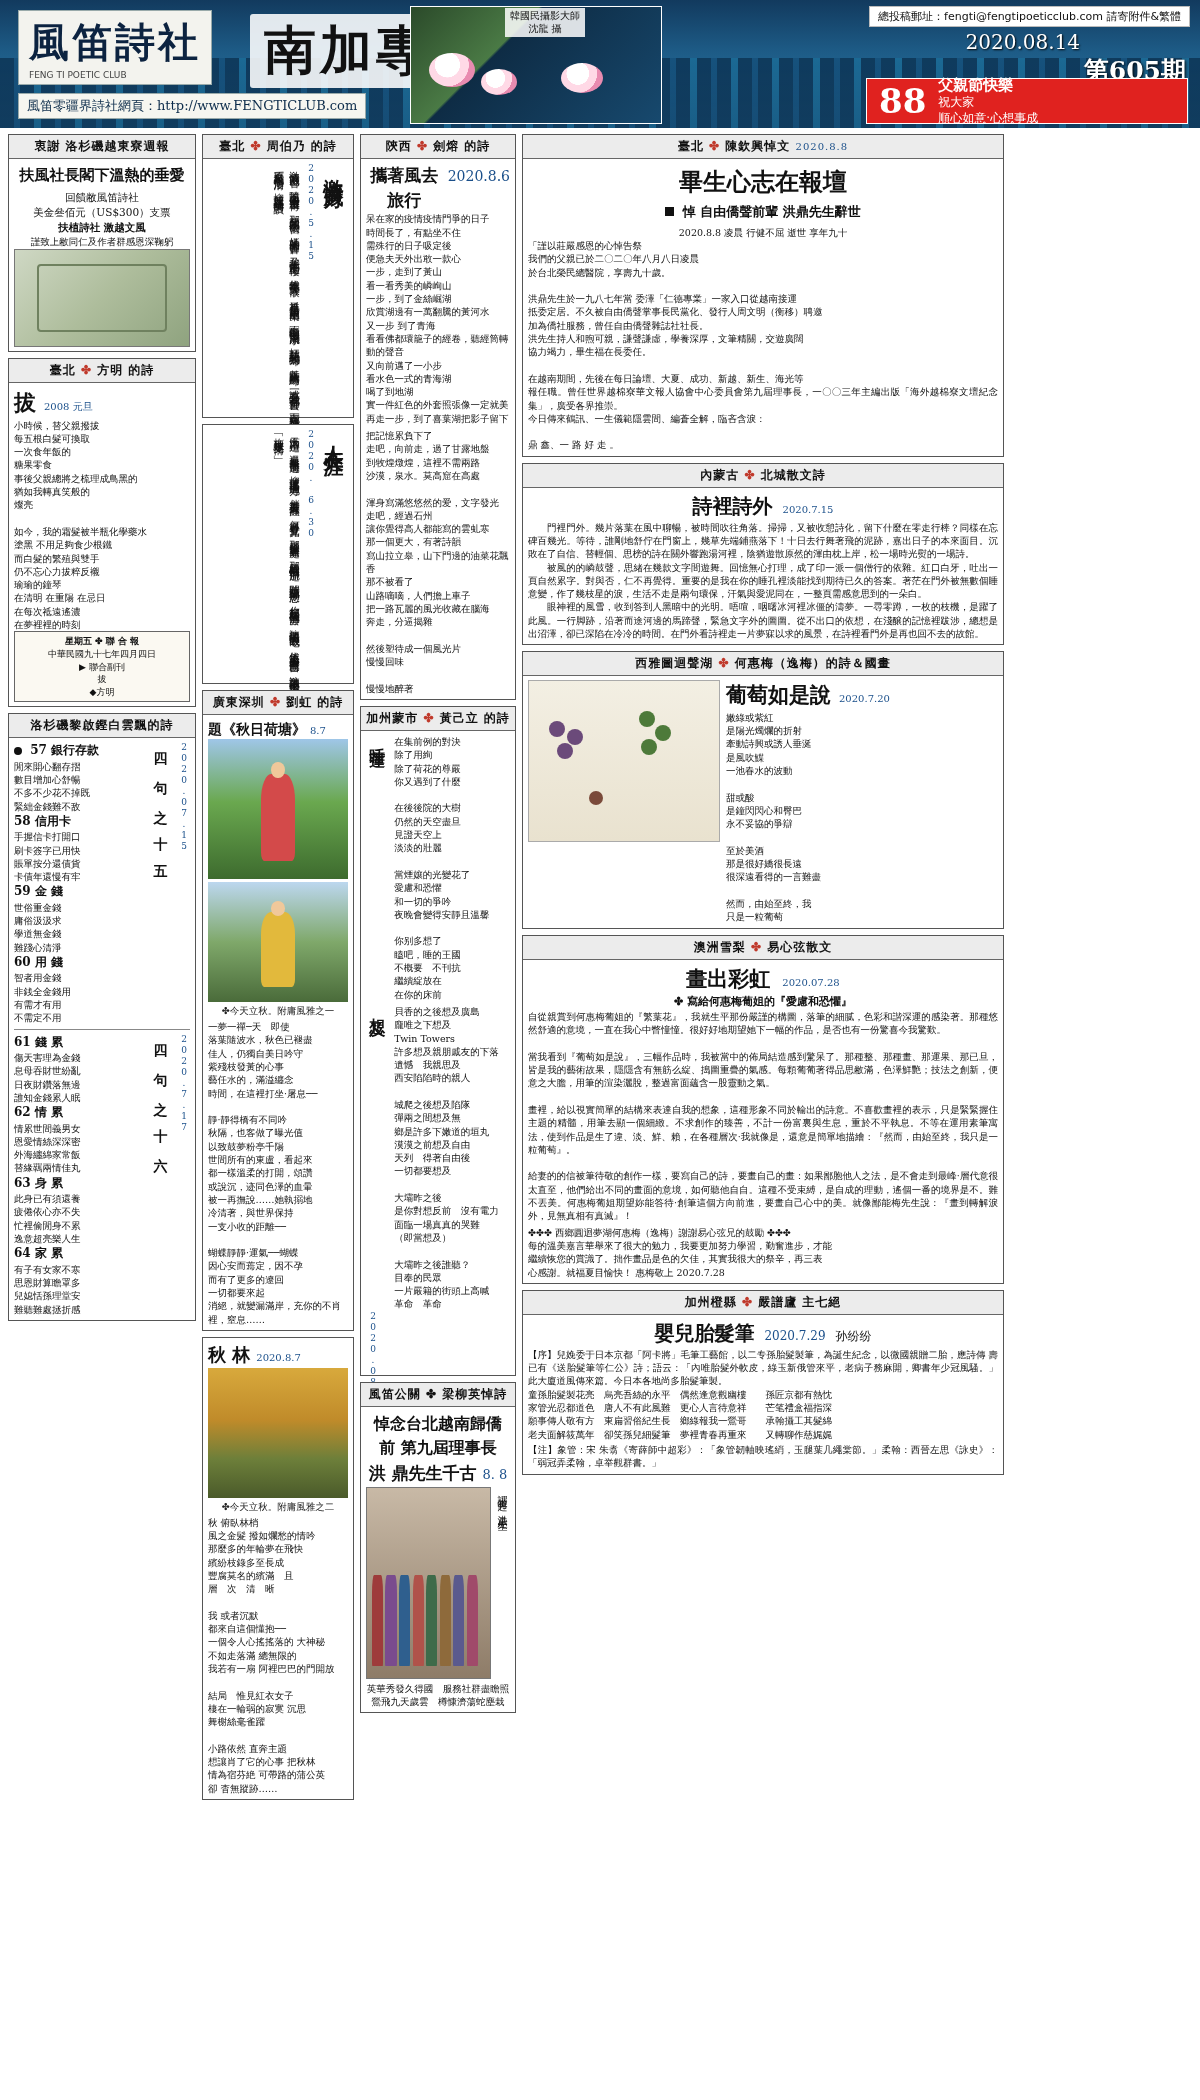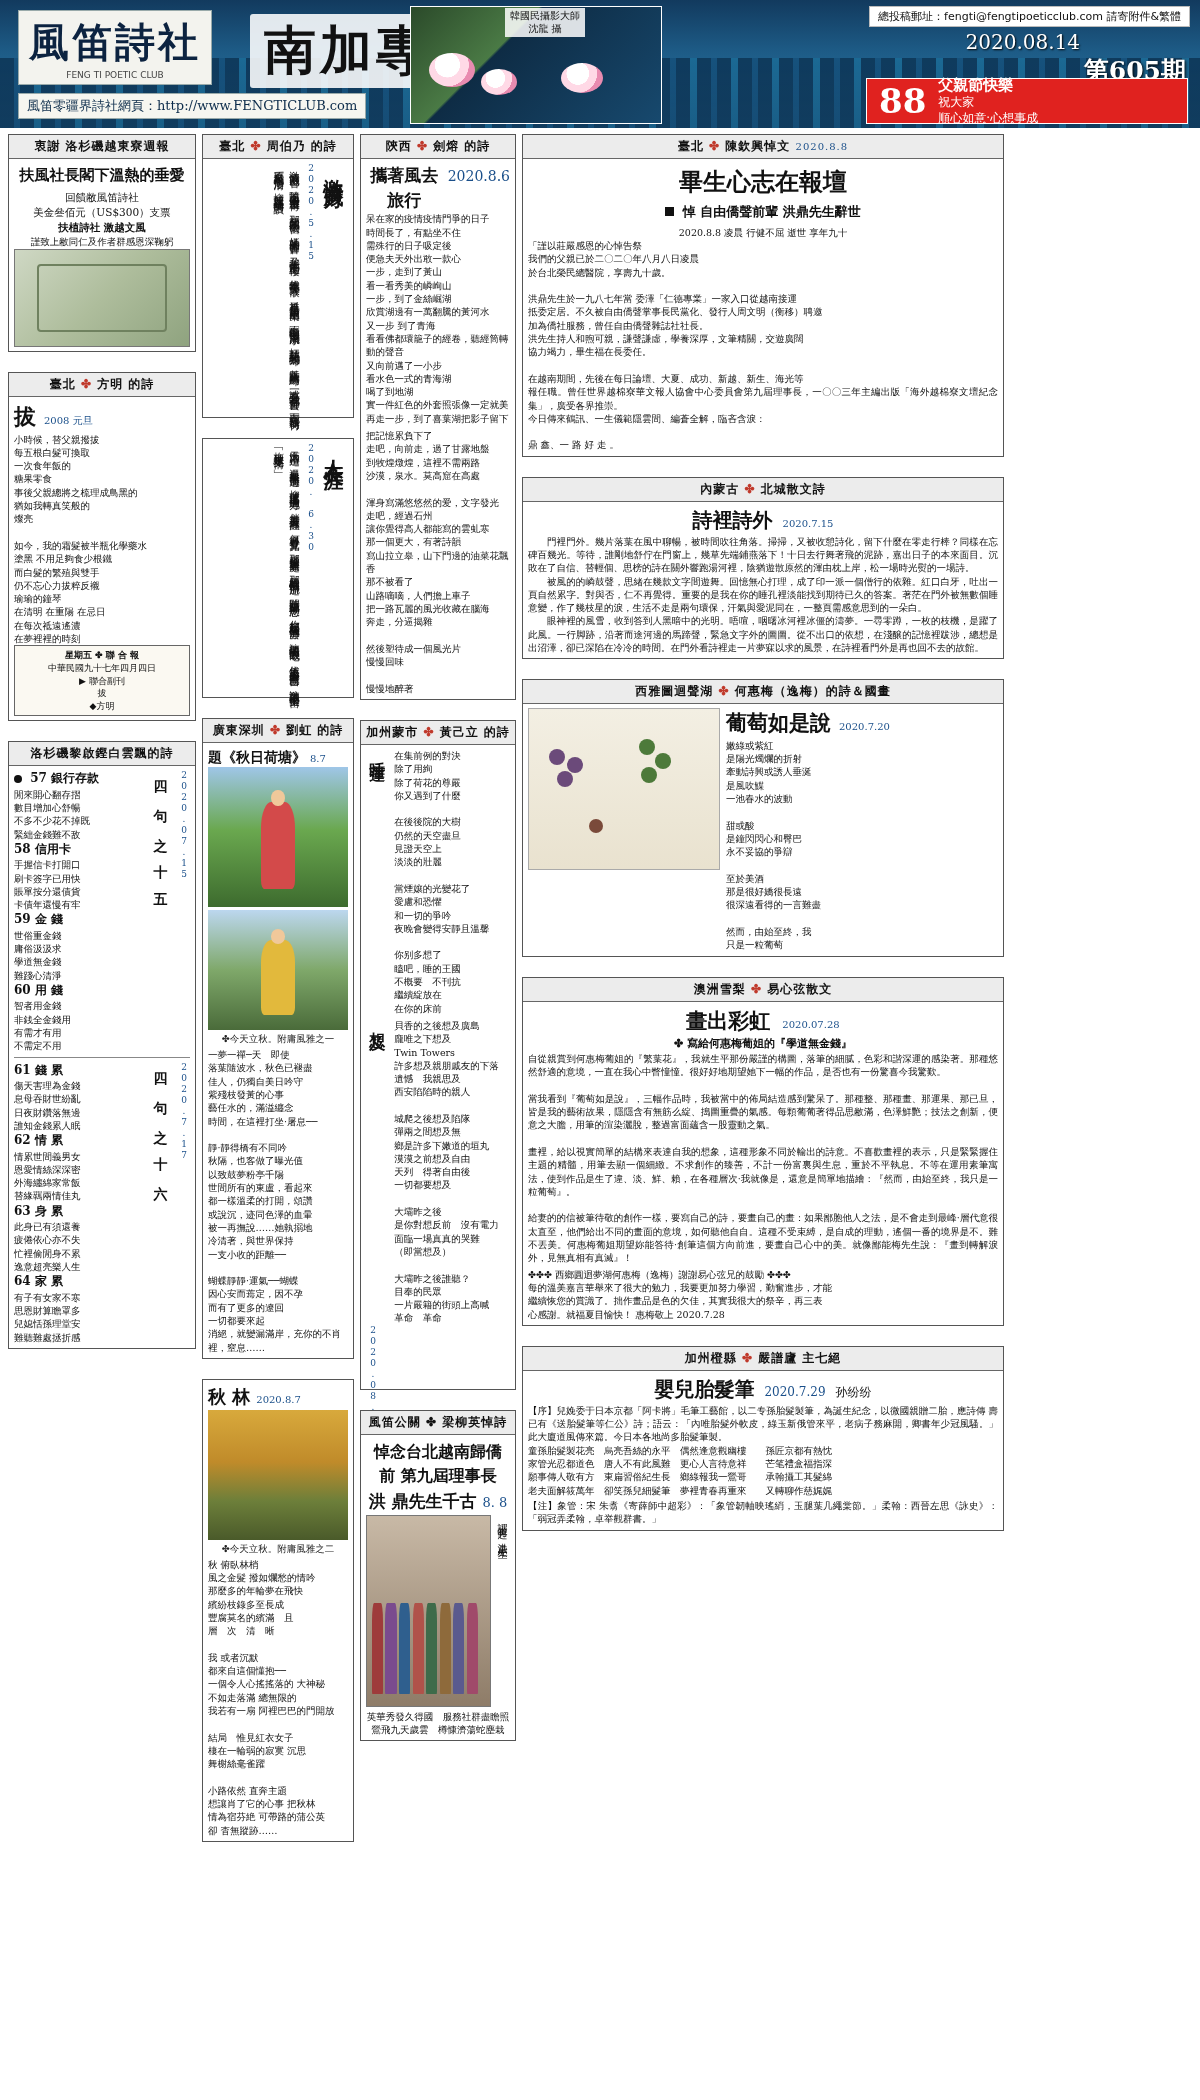--- a/index.html
+++ b/index.html
@@ -9,39 +9,39 @@
   
   .masthead{position:relative;height:128px;background:linear-gradient(180deg,#123a5e 0%,#1d5b86 40%,#2c7aa8 100%);overflow:hidden;}
   .skyline{position:absolute;left:0;bottom:0;width:100%;height:70px;
     background:
       linear-gradient(180deg,rgba(10,40,70,0) 0%,rgba(10,40,70,.25) 100%),
       repeating-linear-gradient(90deg,#0d3556 0 14px,#15507b 14px 20px,#0d3556 20px 34px,#1b6b96 34px 41px);
     opacity:.85;}
   .mh-left{position:absolute;left:18px;top:10px;width:440px;}
   .logo-box{background:#f3f3ee;border:1px solid #9aa;padding:4px 10px;display:inline-block;}
   .logo-cn{font-family:"DejaVu Serif","Liberation Serif",serif;font-weight:bold;font-size:40px;letter-spacing:3px;color:#0c2340;}
-  .logo-sub{font-size:9px;color:#444;text-align:center;}
+  .logo-sub{font-size:9px;color:#444;}
   .site-line{margin-top:8px;background:#f6f6f0;border:1px solid #9aa;font-size:13px;padding:3px 8px;display:inline-block;color:#0b2b4a;font-family:"DejaVu Serif",serif;}
   .mh-title{position:absolute;left:250px;top:14px;font-family:"DejaVu Serif","Liberation Serif",serif;font-size:52px;font-weight:bold;color:#111;letter-spacing:4px;
      background:rgba(255,255,255,.88);padding:2px 14px;border-radius:3px;}
   .photo-strip{position:absolute;left:410px;top:6px;width:250px;height:116px;
      background:linear-gradient(135deg,#2b4a2a 0%,#4a7a45 35%,#0e2c45 36%,#17496e 100%);border:1px solid #fff;}
   .lotus{position:absolute;border-radius:50%;background:radial-gradient(circle at 40% 35%,#fff 0 35%,#ffd9e6 36% 60%,#e98bb0 61% 100%);}
   .mh-mail{position:absolute;right:10px;top:6px;background:#fff;border:1px solid #bbb;font-size:11px;padding:2px 8px;color:#111;}
   .mh-date{position:absolute;right:120px;top:30px;color:#fff;font-size:20px;font-family:"DejaVu Serif",serif;text-shadow:1px 1px 2px #000;}
   .mh-issue{position:absolute;right:14px;top:54px;color:#fff;font-size:25px;font-weight:bold;font-family:"DejaVu Serif",serif;text-shadow:1px 1px 3px #000;}
   .mh-korea{position:absolute;left:505px;top:8px;width:76px;background:rgba(255,255,255,.85);font-size:10px;line-height:1.25;text-align:center;padding:2px;}
   .redbar{position:absolute;right:12px;bottom:4px;width:320px;height:44px;background:#e0221f;border:1px solid #fff;display:flex;align-items:center;}
   .redbar .num{font-size:34px;font-weight:bold;color:#fff;background:#e0221f;padding:0 12px;font-family:"DejaVu Serif",serif;}
   .redbar .txt{color:#fff;font-size:12px;line-height:1.3;}
   .redbar .txt b{font-size:15px;}
 
   
   .cols{display:flex;padding:6px 8px 0 8px;gap:6px;}
-  .col{display:flex;flex-direction:column;gap:20px;}
+  .col{display:flex;flex-direction:column;gap:6px;}
   .c1{width:188px;} .c2{width:152px;} .c3{width:156px;} .c5{width:350px;}
 
   .box{border:1px solid #555;background:#fff;}
   .hdr{background:#ececec;border-bottom:1px solid #666;text-align:center;font-family:"DejaVu Serif","Liberation Serif",serif;
        font-size:12px;font-weight:bold;padding:3px 2px;letter-spacing:1px;}
   .hdr .cl{color:#c0392b;}
   .hdr .dt{color:#1a4f8a;font-weight:normal;font-size:10px;}
   .body{padding:4px 5px;font-family:"DejaVu Serif","Liberation Serif",serif;font-size:10.5px;line-height:1.45;color:#111;}
   .ttl{font-family:"DejaVu Serif",serif;font-weight:bold;text-align:center;font-size:17px;margin:2px 0 3px 0;}
   .center{text-align:center;}
@@ -623,21 +623,21 @@
         <div class="hdr">
           <span>澳洲雪梨</span>
           <span class="cl">✤</span>
           <span>易心弦散文</span>
         </div>
         <div class="body">
           <div style="display:flex;justify-content:center;align-items:baseline;gap:12px;">
             <div class="ttl" style="font-size:21px;margin:0">畫出彩虹</div>
             <div style="font-size:10px;color:#1a4f8a">2020.07.28</div>
           </div>
-          <div class="center" style="font-size:11px;font-weight:bold">✤ 寫給何惠梅葡姐的『學道無金錢』</div>
+          <div class="center" style="font-size:11px;font-weight:bold">✤ 寫給何惠梅葡姐的『愛慮和恐懼』</div>
           <div class="smalltext just" style="white-space:pre-line">自從親賞到何惠梅葡姐的『繁葉花』，我就生平那份嚴謹的構圖，落筆的細膩，色彩和諧深運的感染著。那種悠然舒適的意境，一直在我心中瞥憧憧。很好好地期望她下一幅的作品，是否也有一份驚喜今我驚歎。
 
 當我看到『葡萄如是說』，三幅作品時，我被當中的佈局結造感到驚呆了。那種整、那種畫、那運果、那已旦，皆是我的藝術故果，隱隱含有無筋么綻、搗圖重疊的氣感。每顆葡葡著得品思敝滿，色澤鮮艷；技法之創新，便意之大膽，用筆的渲染灑脫，整過富面蘊含一股靈動之氣。
 
 畫裡，給以視實簡單的結構來表達自我的想象，這種形象不同於輸出的詩意。不喜歡畫裡的表示，只是緊緊握住主題的精髓，用筆去顯一個細緻。不求創作的臻善，不計一份富裏與生息，重於不平執息。不等在運用素筆寓法，使到作品是生了違、淡、鮮、賴，在各種層次·我就像是，還意是簡單地描繪：『然而，由始至終，我只是一粒葡萄』。
 
 給妻的的信被筆待敬的創作一樣，要寫自己的詩，要畫自己的畫：如果鄙胞他人之法，是不會走到最峰·層代意很太直至，他們給出不同的畫面的意境，如何聽他自自。這種不受束縛，是自成的理動，遙個一番的境界是不。難不丟美。何惠梅葡姐期望妳能答待·創筆這個方向前進，要畫自己心中的美。就像鄙能梅先生說：『畫到轉解淚外，見無真相有真滅』！</div>
           <div class="smalltext just" style="white-space:pre-line;margin-top:3px">✤✤✤ 西鄉圓迴夢湖何惠梅（逸梅）謝謝易心弦兄的鼓勵 ✤✤✤
 每的溫美嘉言華舉來了很大的勉力，我要更加努力學習，勤奮進步，才能
 繼續恢您的賞識了。拙作畫品是色的欠佳，其實我很大的祭辛，再三表

